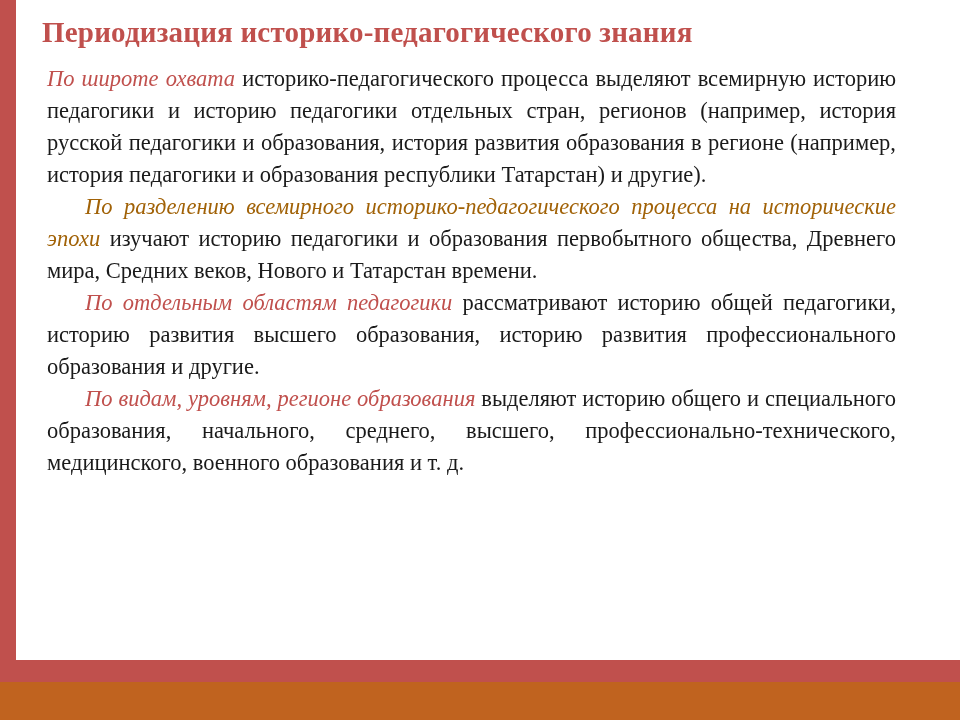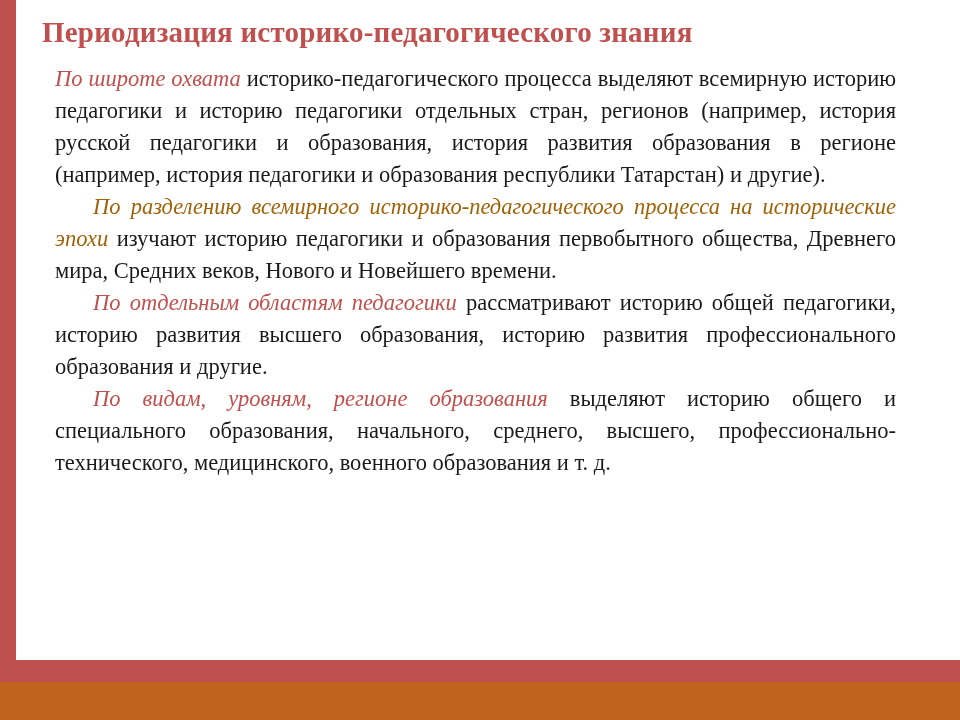--- a/index.html
+++ b/index.html
@@ -63,21 +63,21 @@
     text-align: left;
   }
   .body-text {
     font-size: 22.5px;
     line-height: 1.42;
     color: #1a1a1a;
     text-align: justify;
     text-justify: inter-word;
   }
   .para {
-    margin: 0 0 0 13px;
+    margin: 0 0 0 5px;
     text-indent: 38px;
   }
   .para.first {
     text-indent: 0;
   }
   .lead {
     color: #c0504d;
     font-style: italic;
   }
   .lead-full {
@@ -96,21 +96,21 @@
 
     <h1 class="title">Периодизация историко-педагогического знания</h1>
 
     <div class="body-text">
 
       <p class="para first">
         <span class="lead">По широте охвата</span><span> историко-педагогического процесса выделяют всемирную историю педагогики и историю педагогики отдельных стран, регионов (например, история русской педагогики и образования, история развития образования в регионе (например, история педагогики и образования республики Татарстан) и другие).</span>
       </p>
 
       <p class="para">
-        <span class="lead-full">По разделению всемирного историко-педагогического процесса на исторические эпохи</span><span> изучают историю педагогики и образования первобытного общества, Древнего мира, Средних веков, Нового и Новейшего времени.</span>
+        <span class="lead-full">По разделению всемирного историко-педагогического процесса на исторические эпохи</span><span> изучают историю педагогики и образования первобытного общества, Древнего мира, Средних веков, Нового и Татарстан времени.</span>
       </p>
 
       <p class="para">
         <span class="lead">По отдельным областям педагогики</span><span> рассматривают историю общей педагогики, историю развития высшего образования, историю развития профессионального образования и другие.</span>
       </p>
 
       <p class="para">
         <span class="lead">По видам, уровням, регионе образования</span><span> выделяют историю общего и специального образования, начального, среднего, высшего, профессионально-технического, медицинского, военного образования и т. д.</span>
       </p>
 

